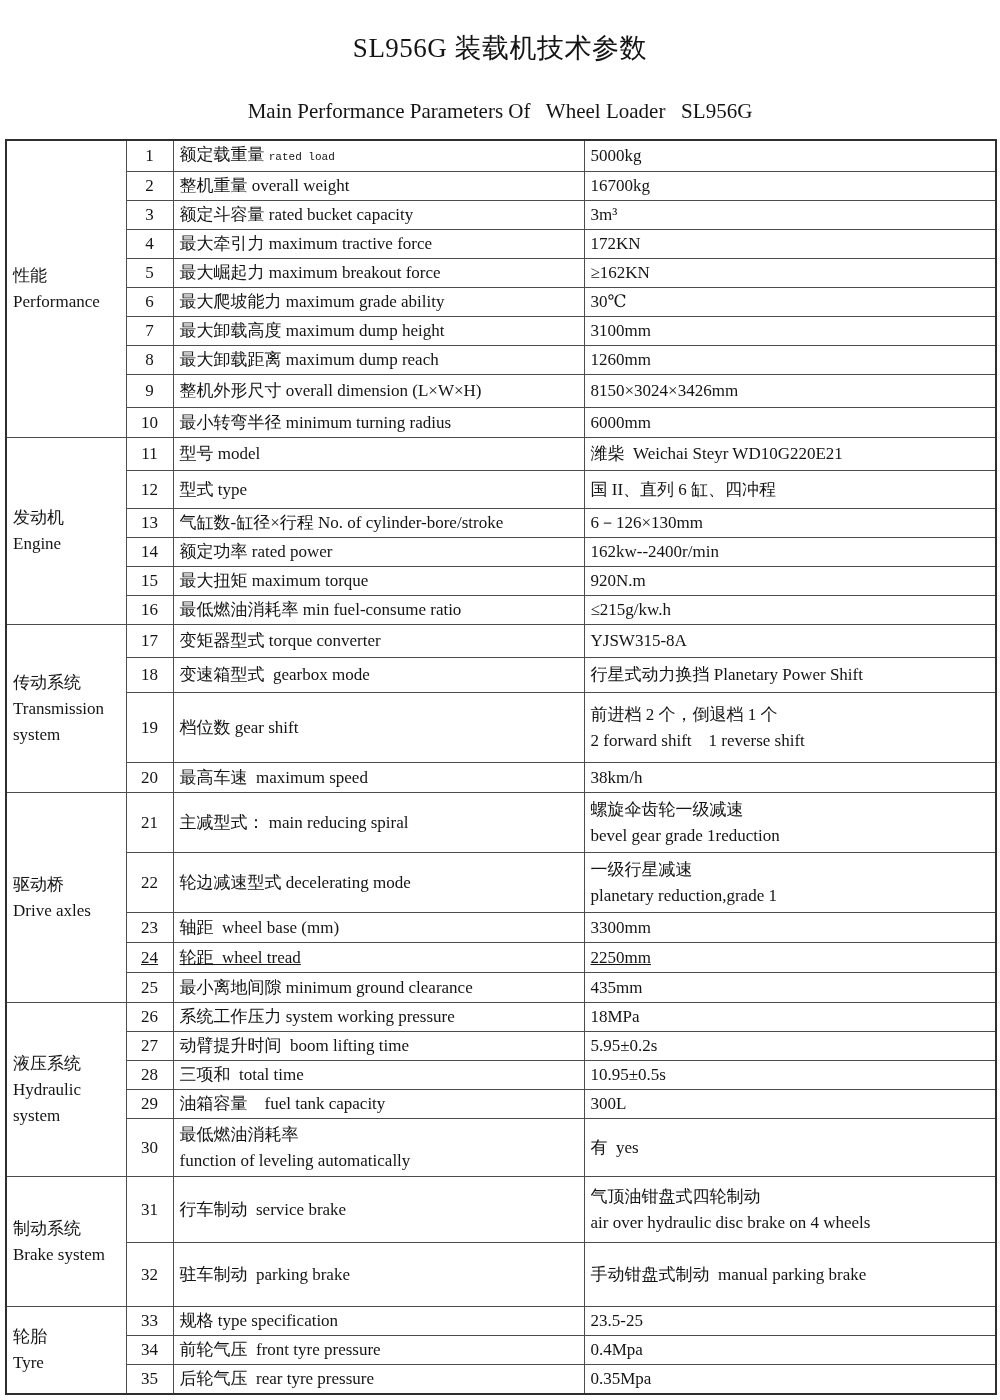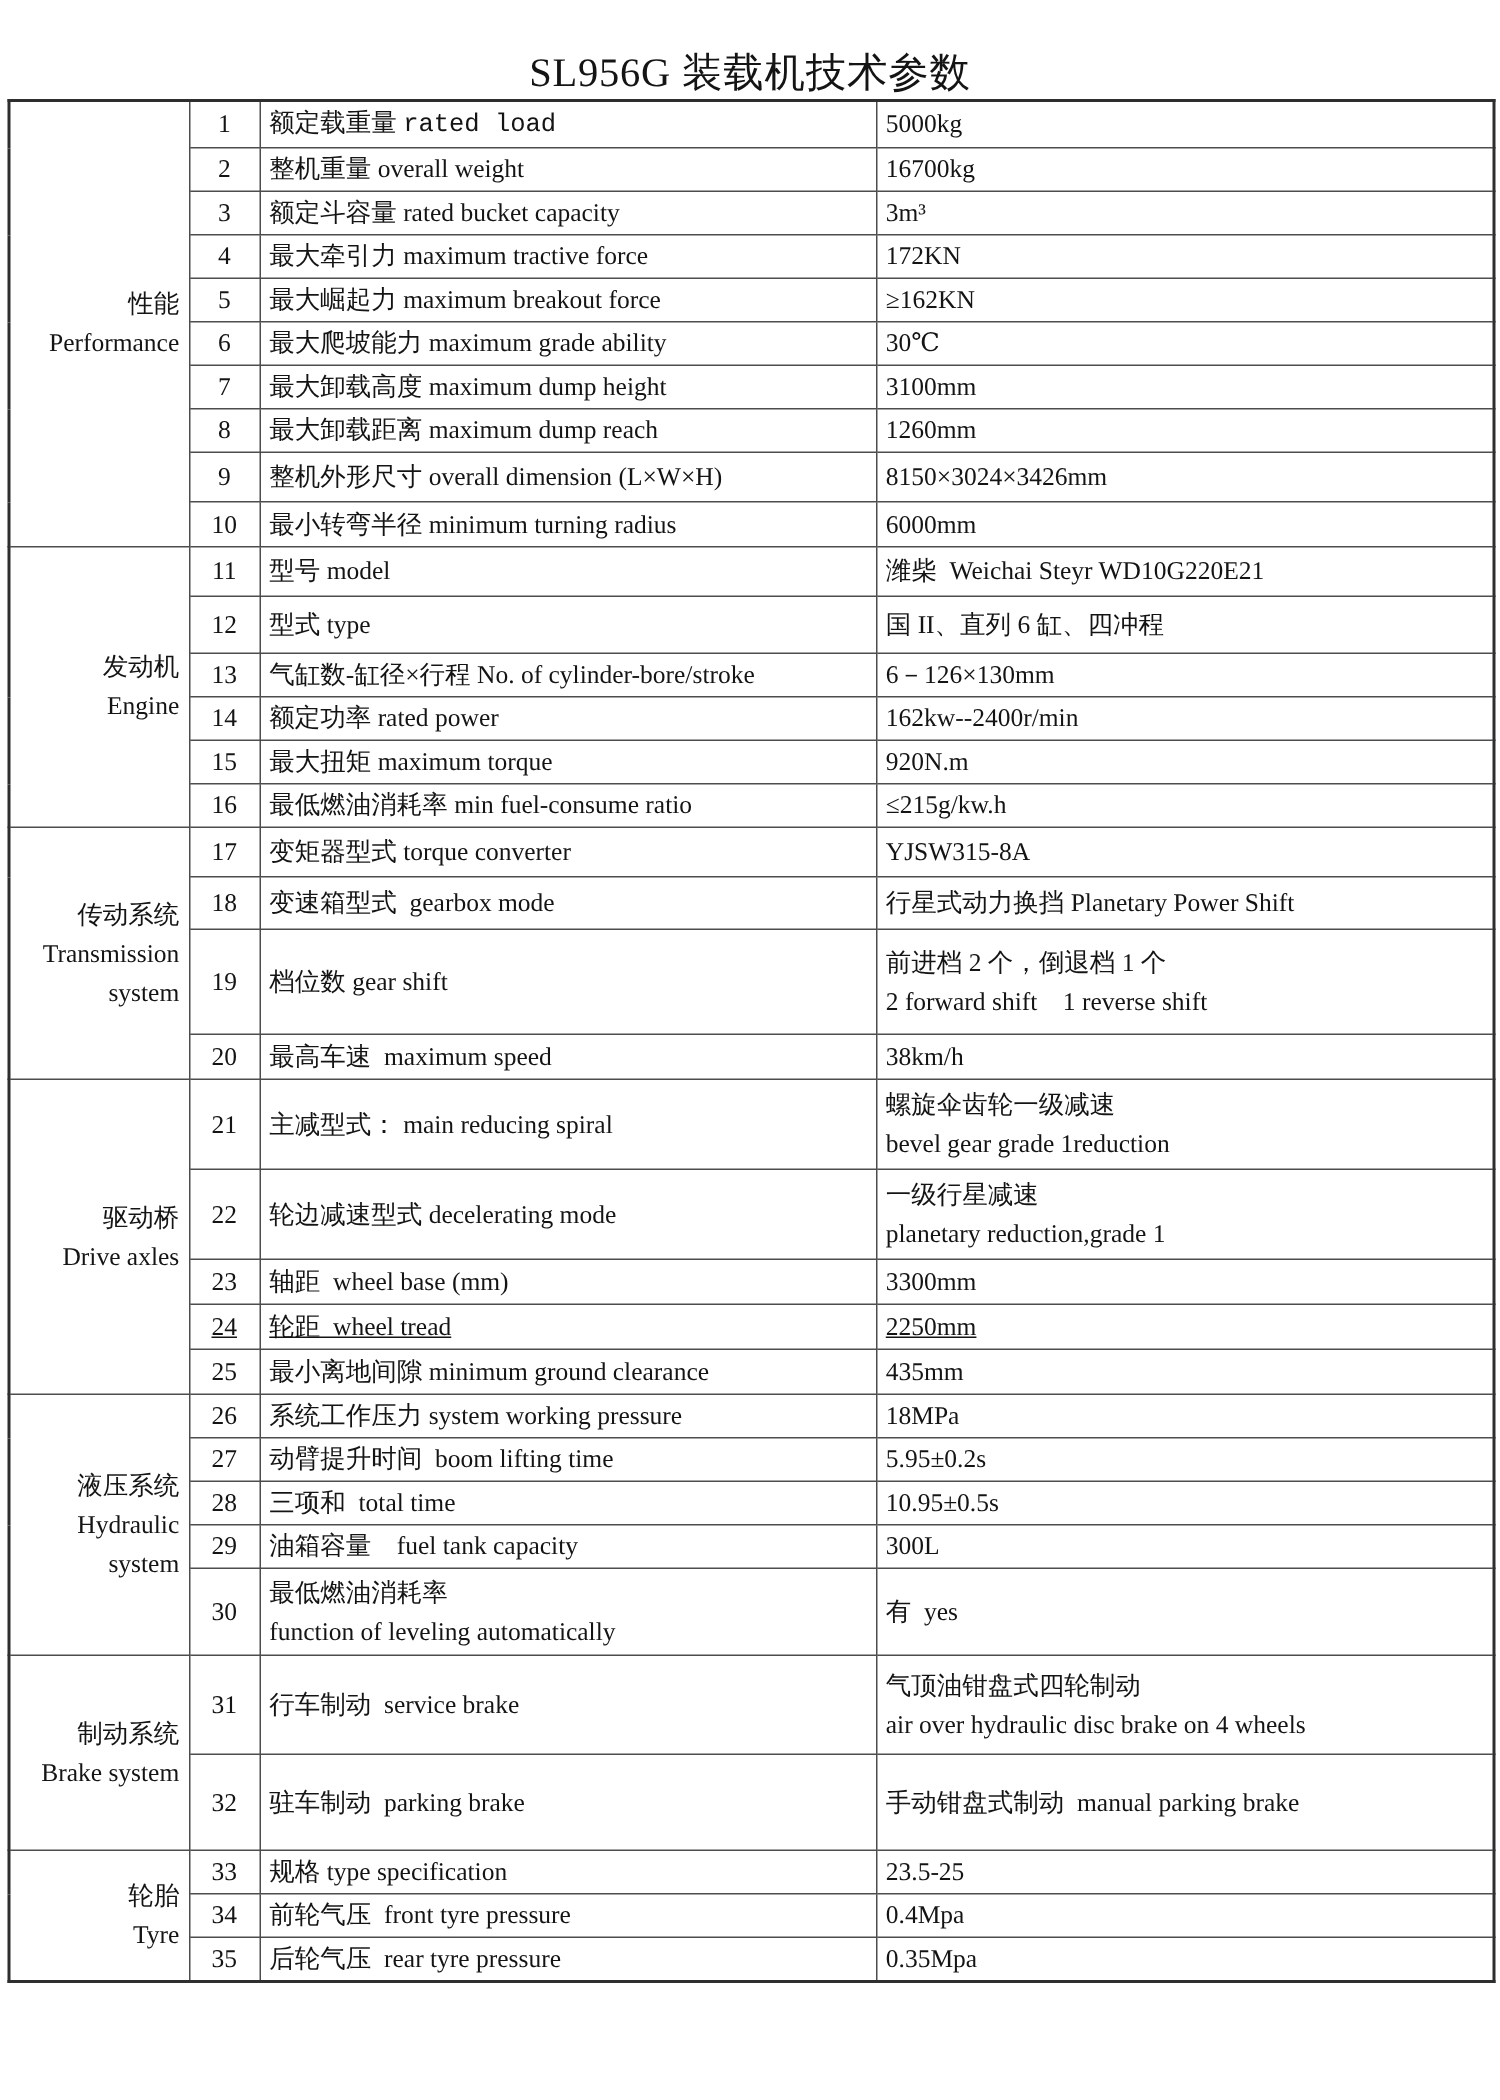--- a/index.html
+++ b/index.html
@@ -42,44 +42,45 @@
   table.spec td {
     border: 1px solid #4d4d4d;
     font-size: 17px;
     line-height: 26px;
     padding: 1px 6px;
     vertical-align: middle;
     white-space: pre-wrap;
     overflow: hidden;
   }
   td.sec {
-    text-align: right;
+    text-align: left;
     line-height: 27px;
     padding: 2px 2px;
   }
   td.no {
     text-align: center;
     padding: 1px 2px;
   }
   td.label {
     padding-left: 11px;
   }
   td.val {
     padding-left: 9px;
   }
   .mono {
     font-family: "Liberation Mono", "DejaVu Sans Mono", monospace;
-    font-size: 17px;
+    font-size: 11px;
   }
 </style>
 </head>
 <body>
 
 <div class="page">
   <h1 class="title-zh">SL956G 装载机技术参数</h1>
+  <h2 class="title-en">Main Performance Parameters Of   Wheel Loader   SL956G</h2>
   <table class="spec" id="spec-table">
     <colgroup>
       <col style="width:120px">
       <col style="width:47px">
       <col style="width:411px">
       <col style="width:412px">
     </colgroup>
   <tbody>
         <tr style="height: 28px;">
           <td class="sec" rowspan="10"><span>性能</span><br><span>Performance</span></td>

